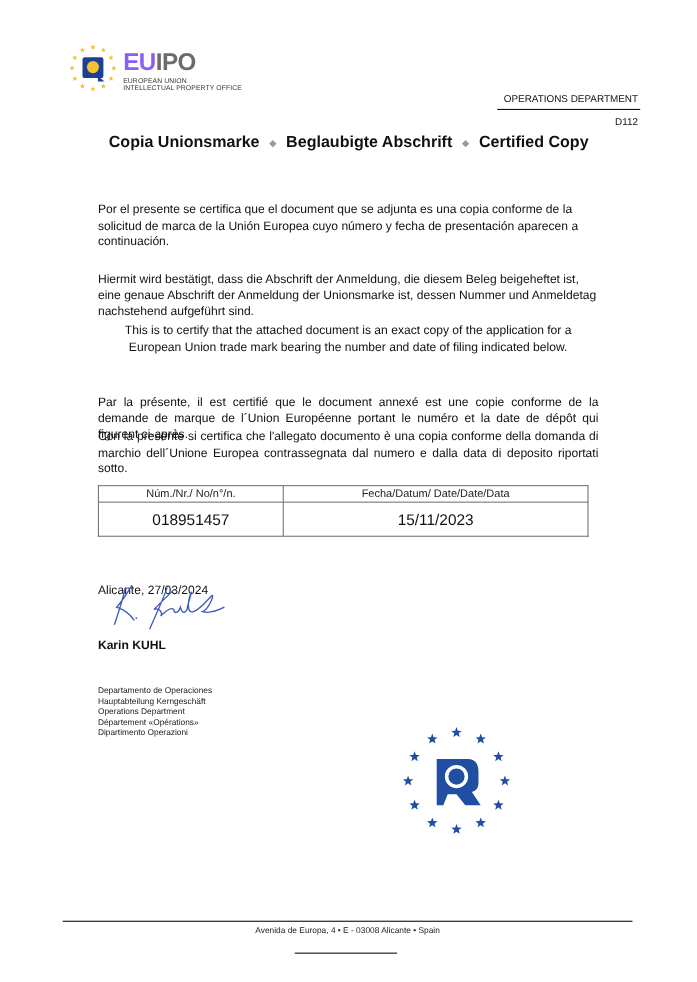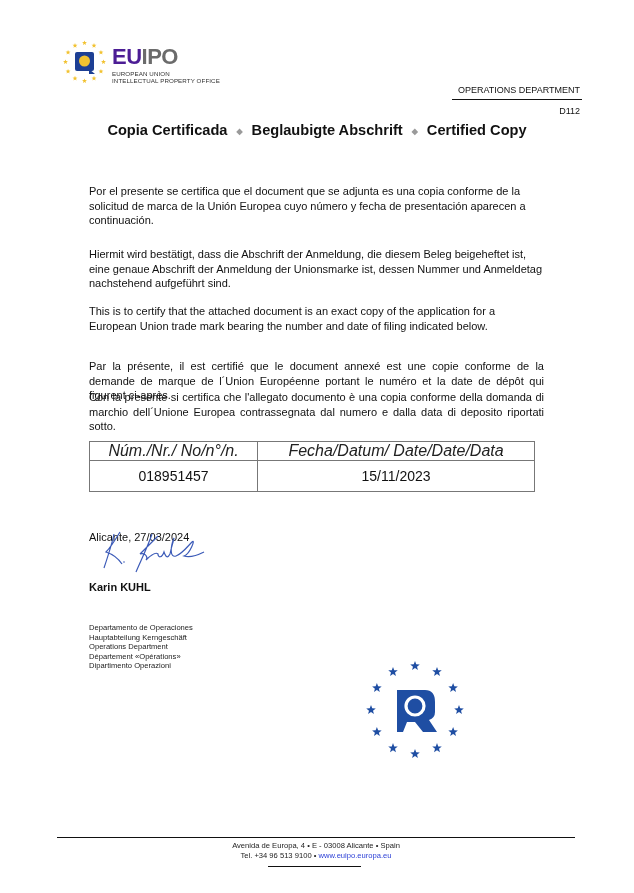--- a/index.html
+++ b/index.html
@@ -2,40 +2,40 @@
 <html><head>
 <meta charset="utf-8">
 <style>
   html, body { margin: 0; padding: 0; background: #ffffff; }
   body { width: 634px; height: 893px; position: relative; overflow: hidden; font-family: "Liberation Sans", sans-serif; color: #111; }
   .abs { position: absolute; }
   
   #logo { left: 62px; top: 38px; width: 160px; height: 48px; }
   #logo svg { position: absolute; left: 0; top: 0; }
   .euipo-word { position: absolute; left: 50px; top: 8px; font-weight: bold; font-size: 22px; letter-spacing: -0.5px; line-height: 22px; }
-  .euipo-word .eu { color: #4c1d95; }
+  .euipo-word .eu { color: #8b5cf6; }
   .euipo-word .ipo { color: #6b6b6b; }
   .logo-sub { position: absolute; left: 50px; font-size: 6.2px; color: #333; line-height: 7px; letter-spacing: 0.1px; white-space: nowrap; }
   #dept-header { right: 54px; top: 85px; font-size: 9px; color: #111; }
   #header-rule { left: 452px; top: 99px; width: 130px; height: 1px; background: #111; }
   #doc-code { right: 54px; top: 106px; font-size: 9px; }
   
   #titles { left: 60px; width: 514px; top: 121px; text-align: center; font-weight: bold; font-size: 14.6px; line-height: 18px; }
   .sep { display: inline-block; color: #9a9a9a; font-size: 8px; margin: 0 9px; vertical-align: 1px; }
   
   .para { position: absolute; left: 89px; width: 455px; font-size: 11px; line-height: 14.5px; color: #111; }
   #p-es { top: 184px; }
   #p-de { top: 247px; }
-  #p-en { top: 304px; }
+  #p-en { top: 294px; text-align: center; }
   #p-fr { top: 333px; margin-top: 26px; }
   #p-it { top: 390px; }
   
   #cert-table { left: 89px; top: 441px; width: 446px; border-collapse: collapse; font-size: 11px; }
   #cert-table td { border: 1px solid #777; text-align: center; padding: 0; }
-  #cert-table tr.h td { height: 14px; font-size: 16px; color: #222; font-style: italic; }
+  #cert-table tr.h td { height: 14px; font-size: 10px; color: #222; }
   #cert-table tr.v td { height: 30px; font-weight: normal; font-size: 14px; }
   
   #place-date { left: 89px; top: 504px; font-size: 11px; margin-top: 27px; }
   #signature { left: 100px; top: 528px; width: 110px; height: 48px; }
   #signer { left: 89px; top: 581px; font-weight: bold; font-size: 11px; }
   #dept-list { left: 89px; top: 623px; font-size: 7.6px; line-height: 9.6px; color: #222; }
   
   #emblem { left: 365px; top: 660px; width: 100px; height: 100px; }
   
   #footer-rule { left: 57px; top: 837px; width: 518px; height: 1px; background: #111; }
@@ -72,21 +72,21 @@
   <div class="logo-sub" style="top:32px">EUROPEAN UNION</div>
   <div class="logo-sub" style="top:39px">INTELLECTUAL PROPERTY OFFICE</div>
 </div>
 
 <div id="dept-header" class="abs">OPERATIONS DEPARTMENT</div>
 <div id="header-rule" class="abs"></div>
 <div id="doc-code" class="abs">D112</div>
 
 <div id="titles" class="abs">
   <div>
-    <span>Copia Certificada</span><span class="sep">◆</span><span>Beglaubigte Abschrift</span><span class="sep">◆</span><span>Certified Copy</span>
+    <span>Copia Unionsmarke</span><span class="sep">◆</span><span>Beglaubigte Abschrift</span><span class="sep">◆</span><span>Certified Copy</span>
   </div>
 </div>
 
 <div id="p-es" class="para">Por el presente se certifica que el document que se adjunta es una copia conforme de la solicitud de marca de la Unión Europea cuyo número y fecha de presentación aparecen a continuación.</div>
 <div id="p-de" class="para">Hiermit wird bestätigt, dass die Abschrift der Anmeldung, die diesem Beleg beigeheftet ist, eine genaue Abschrift der Anmeldung der Unionsmarke ist, dessen Nummer und Anmeldetag nachstehend aufgeführt sind.</div>
 <div id="p-en" class="para">This is to certify that the attached document is an exact copy of the application for a European Union trade mark bearing the number and date of filing indicated below.</div>
 <div id="p-fr" class="para" style="text-align:justify">Par la présente, il est certifié que le document annexé est une copie conforme de la demande de marque de l´Union Européenne portant le numéro et la date de dépôt qui figurent ci-après.</div>
 <div id="p-it" class="para" style="text-align:justify">Con la presente si certifica che l'allegato documento è una copia conforme della domanda di marchio dell´Unione Europea contrassegnata dal numero e dalla data di deposito riportati sotto.</div>
 
 <table id="cert-table" class="abs">
@@ -132,15 +132,14 @@
       <polygon points="11.89,23.00 13.13,26.30 16.65,26.45 13.89,28.65 14.83,32.05 11.89,30.10 8.96,32.05 9.90,28.65 7.14,26.45 10.66,26.30"></polygon>
       <polygon points="28.00,6.89 29.23,10.20 32.76,10.35 30.00,12.54 30.94,15.94 28.00,13.99 25.06,15.94 26.00,12.54 23.24,10.35 26.77,10.20"></polygon>
     </g>
   <path d="M32 30 L60 30 Q70 30 70 42 L70 52 Q70 58 64 60 L72 72 L58 72 L50 62 L42 62 L38 72 L32 72 Z" fill="#1f4ea3"></path>
   <circle cx="50" cy="46" r="9" fill="none" stroke="#ffffff" stroke-width="3.2"></circle>
 </svg>
 
 <div id="footer-rule" class="abs"></div>
 <div id="footer" class="abs">
   <div>Avenida de Europa, 4 • E - 03008 Alicante • Spain</div>
-  <div><span>Tel. +34 96 513 9100 • </span><span class="link">www.euipo.europa.eu</span></div>
 </div>
 <div id="footer-rule2" class="abs"></div>
 
 </body></html>

